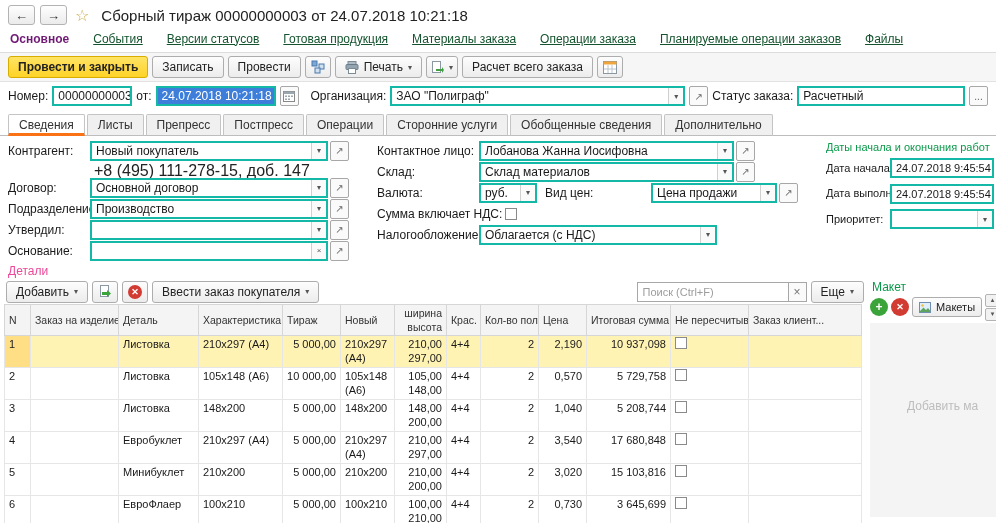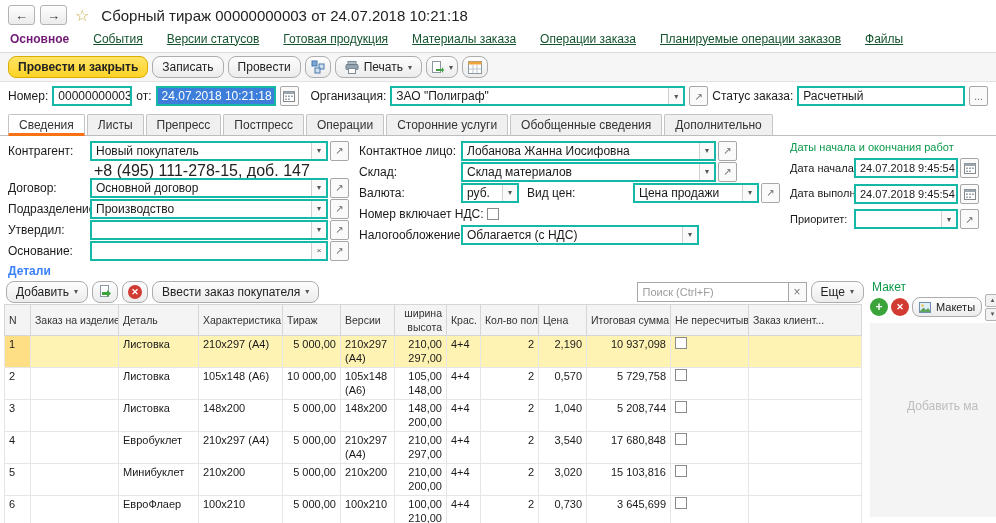--- a/index.html
+++ b/index.html
@@ -13,61 +13,61 @@
 .title{font-size:15px;color:#222;margin-left:4px;white-space:nowrap}
 
 
 .navlinks{display:flex;gap:24px;padding:4px 10px 7px;border-bottom:1px solid #dcdcdc;height:25px;align-items:center}
 .navtab{color:#14532d;cursor:pointer;white-space:nowrap}
 .navtab:not(.active){text-decoration:underline}
 .navtab.active{color:#701a75;font-weight:bold}
 
 
 .cmdbar{display:flex;align-items:center;gap:4px;padding:3px 8px;background:#f6f6f6;border-bottom:1px solid #e2e2e2;height:29px}
-.btn{height:22px;border:1px solid #adadad;border-radius:8px;background:linear-gradient(#fdfdfd,#ececec);padding:0 9px;display:inline-flex;align-items:center;gap:5px;font-size:12px;color:#222;cursor:pointer;white-space:nowrap}
+.btn{height:22px;border:1px solid #adadad;border-radius:3px;background:linear-gradient(#fdfdfd,#ececec);padding:0 9px;display:inline-flex;align-items:center;gap:5px;font-size:12px;color:#222;cursor:pointer;white-space:nowrap}
 .btn.primary{background:linear-gradient(#ffe464,#ffd327);border-color:#d8ad00;font-weight:bold}
 .iconbtn{padding:0 4px;min-width:26px;justify-content:center}
 .dd{font-size:8px;color:#555}
 
 
 .docheader{display:flex;align-items:center;gap:4px;padding:4px 8px;height:28px}
 .lbl{white-space:nowrap}
 .fld{height:20px;border:2px solid #14b8a6;background:#fff;display:flex;align-items:center;overflow:hidden}
 .fld .val{padding:0 4px;flex:1;white-space:nowrap;overflow:hidden}
 .fld .ddbtn{width:15px;height:100%;border-left:1px solid #d0d0d0;display:flex;align-items:center;justify-content:center;font-size:8px;color:#555;background:#fafafa;flex:none;cursor:pointer}
 .fld.sel{background:#3d7edb}
 .fld.sel .val{color:#fff}
 .sqbtn{width:19px;height:20px;border:1px solid #a7a7a7;border-radius:2px;background:#fafafa;display:flex;align-items:center;justify-content:center;font-size:10px;color:#666;cursor:pointer;flex:none}
 
 
 .tabstrip{display:flex;gap:2px;padding:4px 8px 0;border-bottom:1px solid #bdbdbd;height:26px}
 .pagetab{padding:3px 10px;border:1px solid #c4c4c4;border-radius:2px 2px 0 0;background:#f0f0f0;color:#333;margin-bottom:-1px;border-bottom:1px solid #bdbdbd;cursor:pointer;white-space:nowrap}
 .pagetab.active{background:#fff;border-bottom:3px solid #f97316}
 
 
-.formarea{display:flex;padding:5px 8px 2px;gap:10px;height:126px}
+.formarea{display:flex;padding:5px 8px 2px;gap:28px;height:126px}
 .fcol{display:flex;flex-direction:column;row-gap:2px}
 .frow{display:flex;align-items:center;height:19px}
 .c1 .frow .lbl{width:82px;flex:none}
 .c2 .frow .lbl{width:102px;flex:none}
 .c1 .fld{width:238px}
 .c2 .fld{width:255px}
 .phone{height:14px;font-size:16px;color:#222}
 .c1 .phone{padding-left:86px}
 .c2 .phone{padding-left:106px}
 .cb{width:12px;height:12px;border:1px solid #8a8a8a;background:#fff;display:inline-block;flex:none}
 .c3{margin-left:auto;width:212px;font-size:11px}
 .dates-header{color:#0a9a4a;height:15px;white-space:nowrap}
 .c3 .frow{height:20px}
 .c3 .lbl{width:64px;flex:none;line-height:11px}
 .c3 .fld{width:104px;font-size:11px}
 .c3 .frow.tall{height:27px}
 
 
-.details-title{font-weight:bold;padding:2px 8px;height:17px;color:#3b82f6}
+.details-title{font-weight:normal;padding:2px 8px;height:17px;color:#ec4899}
 .details-wrap{display:flex;padding:0 4px}
 .details-left{width:862px;flex:none}
 .dtoolbar{display:flex;align-items:center;gap:4px;padding:1px 2px;height:25px}
 .roundbtn{width:18px;height:18px;border-radius:50%;color:#fff;display:flex;align-items:center;justify-content:center;font-size:12px;font-weight:bold;cursor:pointer;flex:none}
 .green{background:#3aa43a}
 .red{background:#d23b32}
 .search{margin-left:auto;display:flex;align-items:center}
 .search input{width:152px;height:20px;border:1px solid #a7a7a7;padding:0 5px;font:inherit;font-size:11px;color:#333;outline:none}
 .search input::placeholder{color:#9c9c9c}
 .clearbtn{width:18px;height:20px;border:1px solid #a7a7a7;border-left:none;display:flex;align-items:center;justify-content:center;color:#777;background:#fafafa;cursor:pointer}
@@ -143,20 +143,23 @@
     <span>Печать</span>
       <span class="dd">▾</span>
   </div>
   <div class="btn iconbtn">
     <svg class="icon-svg" width="13" height="13" viewBox="0 0 13 13">
         <rect x="1.5" y="0.5" width="8" height="11" fill="#fff" stroke="#8a98a4"></rect>
         <path d="M5 8 L11 8 L11 6 L13 9 L11 12 L11 10 L5 10 Z" fill="#3fa03f"></path>
       </svg>
     <span class="dd">▾</span>
   </div>
+  <div class="btn">
+      <span>Расчет всего заказа</span>
+    </div>
   <div class="btn iconbtn">
     <svg class="icon-svg" width="14" height="13" viewBox="0 0 14 13">
         <rect x="0.5" y="0.5" width="13" height="12" fill="#fff" stroke="#8a98a4"></rect>
         <rect x="0.5" y="0.5" width="13" height="3" fill="#f0a53c"></rect>
         <line x1="5" y1="4" x2="5" y2="12" stroke="#b9c4cc"></line>
         <line x1="9" y1="4" x2="9" y2="12" stroke="#b9c4cc"></line>
         <line x1="1" y1="8" x2="13" y2="8" stroke="#b9c4cc"></line>
       </svg>
   </div>
 </div>
@@ -296,21 +299,21 @@
       <span class="lbl" style="margin:0 4px 0 8px">Вид цен:</span>
       <div class="fld" style="width:126px">
           <span class="val">Цена продажи</span>
           <span class="ddbtn">▾</span>
         </div>
       <div class="sqbtn" style="margin-left:2px">
           <span>↗</span>
         </div>
     </div>
     <div class="frow">
-      <span class="lbl" style="width:128px">Номер включает НДС:</span>
+      <span class="lbl" style="width:128px">Сумма включает НДС:</span>
       <span class="cb"></span>
     </div>
     <div class="frow">
       <span class="lbl">Налогообложение:</span>
       <div class="fld" style="width:238px">
           <span class="val">Облагается (с НДС)</span>
           <span class="ddbtn">▾</span>
         </div>
     </div>
   </div>
@@ -418,21 +421,21 @@
           <col style="width:78px">
           <col>
       </colgroup>
       <thead>
         <tr>
           <th>N</th>
           <th>Заказ на изделие</th>
           <th>Деталь</th>
           <th>Характеристика</th>
           <th>Тираж</th>
-          <th>Версии</th>
+          <th>Новый</th>
           <th>
               <div class="num">ширина</div>
               <div class="num">высота</div>
             </th>
           <th>Крас.</th>
           <th>Кол-во полос</th>
           <th>Цена</th>
           <th>Итоговая сумма</th>
           <th>Не пересчитывать</th>
           <th>Заказ клиент...</th>

